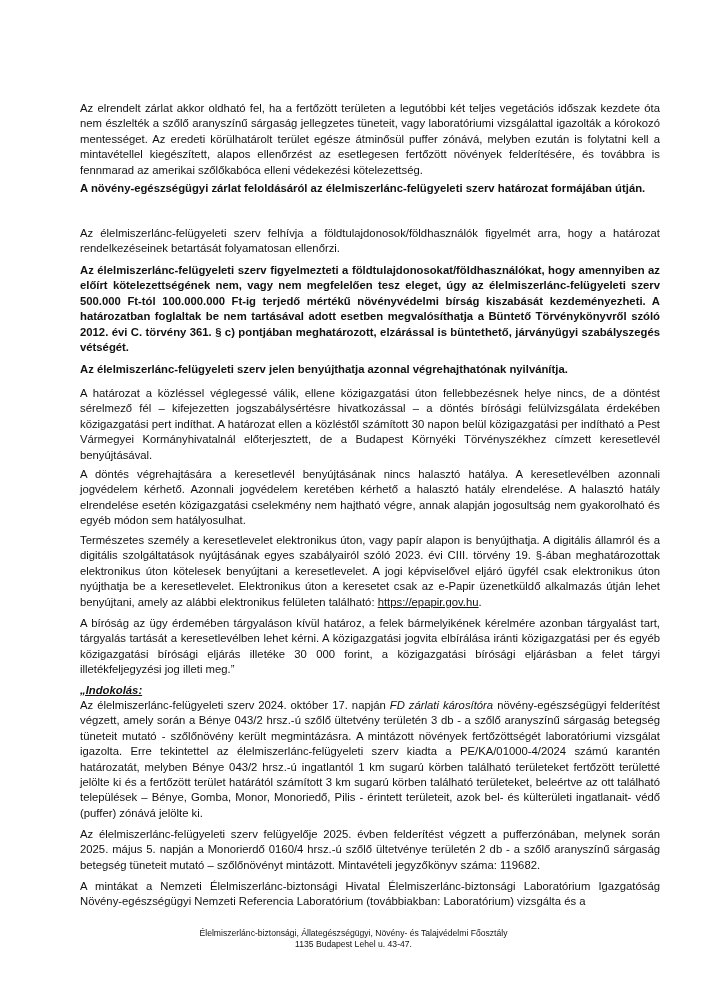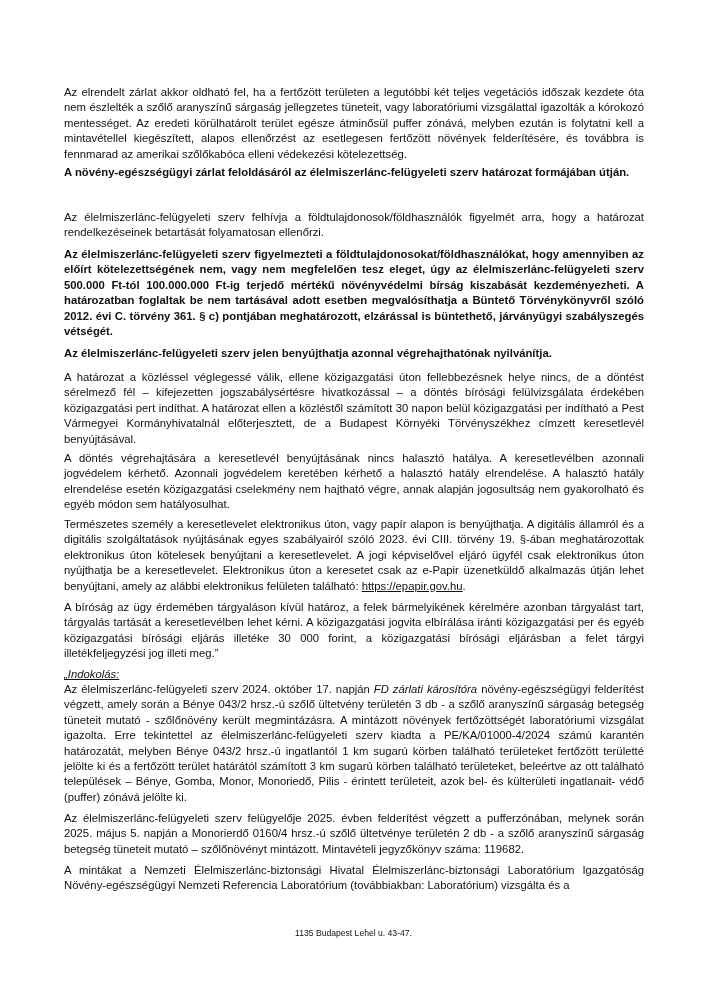--- a/index.html
+++ b/index.html
@@ -1,22 +1,22 @@
 <!DOCTYPE html>
 <html><head>
 <meta charset="utf-8">
 <style>
   html, body { margin: 0; padding: 0; background: #ffffff; }
   body { width: 707px; height: 1000px; position: relative; overflow: hidden;
          font-family: "Liberation Sans", sans-serif; color: #111; }
   .page { position: absolute; left: 64px; top: 0; width: 580px; }
   .p { position: absolute; left: 0; width: 580px; font-size: 11.3px; line-height: 15.4px;
-       text-align: justify; margin: 0; }
+       text-align: justify; margin: 16px; }
   .b { font-weight: bold; }
-  .u { text-decoration: underline; }
+  .u { text-decoration: underline; font-weight: bold; }
   .i { font-style: italic; }
   .footer { position: absolute; left: 0; width: 707px; top: 928px; text-align: center;
             font-size: 8.6px; line-height: 11.4px; color: #111; }
   .footer div { margin: 0; }
   a.link { color: #111; text-decoration: underline; }
 </style>
 </head>
 <body>
 
 <div class="page">
@@ -29,14 +29,15 @@
   <p class="p" style="top:451px">A döntés végrehajtására a keresetlevél benyújtásának nincs halasztó hatálya. A keresetlevélben azonnali jogvédelem kérhető. Azonnali jogvédelem keretében kérhető a halasztó hatály elrendelése. A halasztó hatály elrendelése esetén közigazgatási cselekmény nem hajtható végre, annak alapján jogosultság nem gyakorolható és egyéb módon sem hatályosulhat.</p>
   <p class="p" style="top:517px"><span>Természetes személy a keresetlevelet elektronikus úton, vagy papír alapon is benyújthatja. A digitális államról és a digitális szolgáltatások nyújtásának egyes szabályairól szóló 2023. évi CIII. törvény 19. §-ában meghatározottak elektronikus úton kötelesek benyújtani a keresetlevelet. A jogi képviselővel eljáró ügyfél csak elektronikus úton nyújthatja be a keresetlevelet. Elektronikus úton a keresetet csak az e-Papir üzenetküldő alkalmazás útján lehet benyújtani, amely az alábbi elektronikus felületen található: </span><a class="link">https://epapir.gov.hu</a><span>.</span></p>
   <p class="p" style="top:600px">A bíróság az ügy érdemében tárgyaláson kívül határoz, a felek bármelyikének kérelmére azonban tárgyalást tart, tárgyalás tartását a keresetlevélben lehet kérni. A közigazgatási jogvita elbírálása iránti közigazgatási per és egyéb közigazgatási bírósági eljárás illetéke 30 000 forint, a közigazgatási bírósági eljárásban a felet tárgyi illetékfeljegyzési jog illeti meg.”</p>
   <p class="p i u" style="top:667px">„Indokolás:</p>
   <p class="p" style="top:682px"><span>Az élelmiszerlánc-felügyeleti szerv 2024. október 17. napján </span><span class="i">FD zárlati károsítóra</span><span> növény-egészségügyi felderítést végzett, amely során a Bénye 043/2 hrsz.-ú szőlő ültetvény területén 3 db - a szőlő aranyszínű sárgaság betegség tüneteit mutató - szőlőnövény került megmintázásra. A mintázott növények fertőzöttségét laboratóriumi vizsgálat igazolta. Erre tekintettel az élelmiszerlánc-felügyeleti szerv kiadta a PE/KA/01000-4/2024 számú karantén határozatát, melyben Bénye 043/2 hrsz.-ú ingatlantól 1 km sugarú körben található területeket fertőzött területté jelölte ki és a fertőzött terület határától számított 3 km sugarú körben található területeket, beleértve az ott található települések – Bénye, Gomba, Monor, Monoriedő, Pilis - érintett területeit, azok bel- és külterületi ingatlanait- védő (puffer) zónává jelölte ki.</span></p>
   <p class="p" style="top:811px">Az élelmiszerlánc-felügyeleti szerv felügyelője 2025. évben felderítést végzett a pufferzónában, melynek során 2025. május 5. napján a Monorierdő 0160/4 hrsz.-ú szőlő ültetvénye területén 2 db - a szőlő aranyszínű sárgaság betegség tüneteit mutató – szőlőnövényt mintázott. Mintavételi jegyzőkönyv száma: 119682.</p>
   <p class="p" style="top:863px">A mintákat a Nemzeti Élelmiszerlánc-biztonsági Hivatal Élelmiszerlánc-biztonsági Laboratórium Igazgatóság Növény-egészségügyi Nemzeti Referencia Laboratórium (továbbiakban: Laboratórium) vizsgálta és a</p>
 </div>
 
 <div class="footer">
+  <div>Élelmiszerlánc-biztonsági, Állategészségügyi, Növény- és Talajvédelmi Főosztály</div>
   <div>1135 Budapest Lehel u. 43-47.</div>
 </div>
 
 </body></html>

